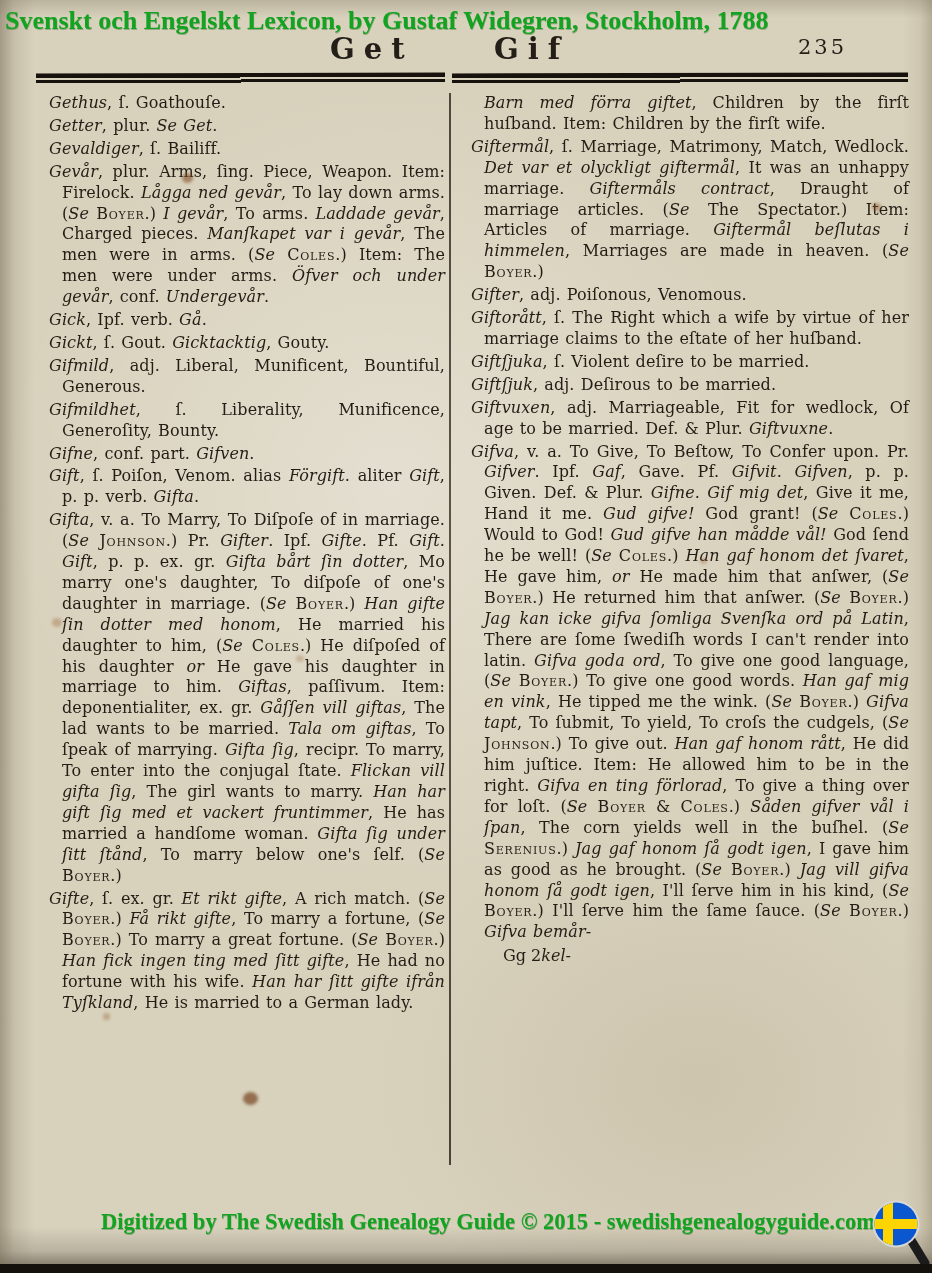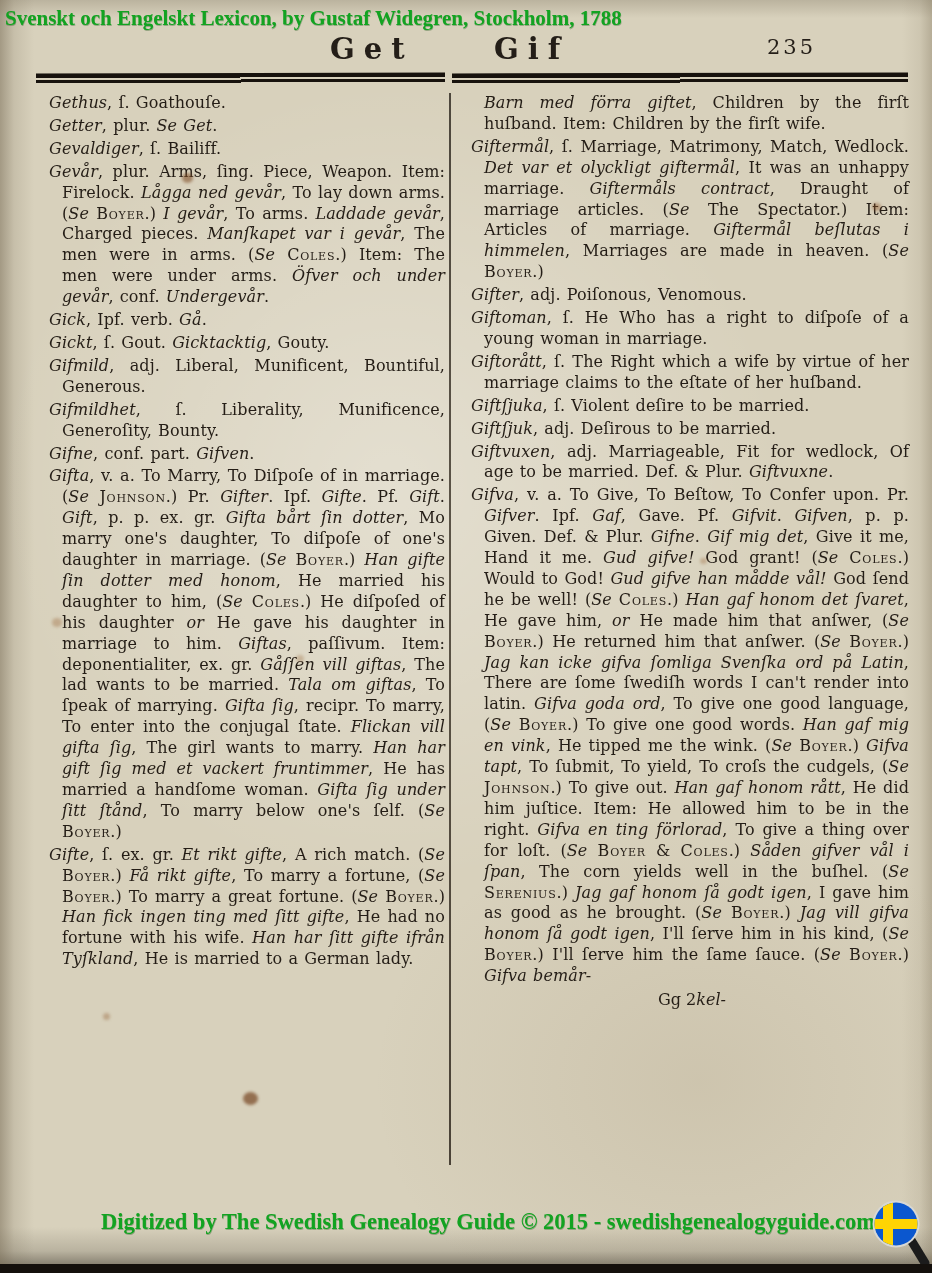--- a/index.html
+++ b/index.html
@@ -10,51 +10,51 @@
       radial-gradient(ellipse 60% 45% at 42% 38%, rgba(255,255,255,.30), rgba(255,255,255,0) 70%),
       radial-gradient(ellipse 50% 30% at 75% 85%, rgba(140,120,88,.14), rgba(140,120,88,0) 70%),
       linear-gradient(90deg, rgba(120,108,86,.55) 0px, rgba(120,108,86,.18) 14px, rgba(120,108,86,0) 34px),
       linear-gradient(270deg, rgba(130,118,94,.40) 0px, rgba(130,118,94,.12) 12px, rgba(130,118,94,0) 30px),
       linear-gradient(0deg, rgba(46,40,30,.65) 0px, rgba(46,40,30,.18) 22px, rgba(46,40,30,0) 46px),
       linear-gradient(180deg, rgba(100,90,70,.25) 0px, rgba(100,90,70,0) 18px),
       #d8d1bc;
   }
   .scan-title {
     position:absolute; left:5px; top:6px; white-space:nowrap;
-    font-family:"Liberation Serif", serif; font-weight:700; font-size:21px;
+    font-family:"Liberation Serif", serif; font-weight:700; font-size:26px;
     text-shadow:0.5px 0.5px 0 rgba(0,70,0,.30);
   }
   .scan-footer {
     position:absolute; left:0; width:932px; top:1209px; text-align:center; white-space:nowrap;
     font-family:"Liberation Serif", serif; font-weight:700; font-size:22.5px;
     text-shadow:0.5px 0.5px 0 rgba(0,70,0,.30);
     padding-left:22px;
   }
   .head-word { position:absolute; top:32px; font-weight:700; font-size:29px; letter-spacing:9px; color:#241e18; }
   .head-word-left  { left:330px; }
   .head-word-right { left:494px; }
-  .page-number { position:absolute; top:35px; left:767px; font-size:21px; letter-spacing:3px; color:#241e18; }
+  .page-number { position:absolute; top:35px; left:798px; font-size:21px; letter-spacing:3px; color:#241e18; }
   .rule { position:absolute; top:73px; height:11px;
     background:linear-gradient(180deg, #17120d 0px, #17120d 4.5px, rgba(23,18,13,0) 4.5px, rgba(23,18,13,0) 6.5px, #17120d 6.5px, #17120d 9.5px, rgba(23,18,13,0) 9.5px);
   }
   .rule-left  { left:36px;  width:409px; transform:rotate(-0.15deg); }
   .rule-right { left:452px; width:456px; transform:rotate(-0.1deg); }
   .col-divider { position:absolute; left:449px; top:93px; height:1072px; width:2px;
     background:linear-gradient(180deg, #2a241c 0%, #3a3226 45%, #271f16 100%); opacity:.8; }
   .column { position:absolute; top:93px; color:#241d16; }
   .column-left  { left:41px;  width:404px; }
   .column-right { left:463px; width:446px; }
   p.entry {
     margin:0 0 2px 8px; font-size:16px; line-height:20.9px; text-align:justify;
     text-indent:-13px; padding-left:13px; letter-spacing:0.1px; word-spacing:1px;
   }
   p.entry.cont { text-indent:0; }
   p.entry i { font-style:italic; }
   p.entry .sc { font-variant:small-caps; letter-spacing:0.8px; }
-  .sig-row { display:flex; justify-content:center; font-size:16px; line-height:21px;
+  .sig-row { display:flex; justify-content:flex-start; font-size:16px; line-height:21px;
     padding-left:40px; padding-right:28px; color:#241d16; }
   .catchword { font-style:italic; }
   .stain { position:absolute; border-radius:50%; filter:blur(1.5px); }
   .edge-bottom { position:absolute; left:0; bottom:0; width:932px; height:9px; background:#14100c; }
   .flag-glass { position:absolute; left:869px; top:1197px; }
 </style>
 </head>
 <body>
 
 <div class="rule rule-left"></div>
@@ -68,28 +68,28 @@
 <div class="column column-left" id="col-left">
     <p class="entry"><i>Gethus</i>, ſ. Goathouſe.</p>
     <p class="entry"><i>Getter</i>, plur. <i>Se Get</i>.</p>
     <p class="entry"><i>Gevaldiger</i>, ſ. Bailiff.</p>
     <p class="entry"><i>Gevår</i>, plur. Arms, ſing. Piece, Weapon. Item: Firelock. <i>Lågga ned gevår</i>, To lay down arms. (<i>Se</i> <span class="sc">Boyer</span>.) <i>I gevår</i>, To arms. <i>Laddade gevår</i>, Charged pieces. <i>Manſkapet var i gevår</i>, The men were in arms. (<i>Se</i> <span class="sc">Coles</span>.) Item: The men were under arms. <i>Öfver och under gevår</i>, conf. <i>Undergevår</i>.</p>
     <p class="entry"><i>Gick</i>, Ipf. verb. <i>Gå</i>.</p>
     <p class="entry"><i>Gickt</i>, ſ. Gout. <i>Gicktacktig</i>, Gouty.</p>
     <p class="entry"><i>Gifmild</i>, adj. Liberal, Munificent, Bountiful, Generous.</p>
     <p class="entry"><i>Gifmildhet</i>, ſ. Liberality, Munificence, Generoſity, Bounty.</p>
     <p class="entry"><i>Gifne</i>, conf. part. <i>Gifven</i>.</p>
+    <p class="entry"><i>Gift</i>, ſ. Poiſon, Venom. alias <i>Förgift</i>. aliter <i>Gift</i>, p. p. verb. <i>Gifta</i>.</p>
     <p class="entry"><i>Gifta</i>, v. a. To Marry, To Diſpoſe of in marriage. (<i>Se</i> <span class="sc">Johnson</span>.) Pr. <i>Gifter</i>. Ipf. <i>Gifte</i>. Pf. <i>Gift</i>. <i>Gift</i>, p. p. ex. gr. <i>Gifta bårt ſin dotter</i>, Mo marry one's daughter, To diſpoſe of one's daughter in marriage. (<i>Se</i> <span class="sc">Boyer</span>.) <i>Han gifte ſin dotter med honom</i>, He married his daughter to him, (<i>Se</i> <span class="sc">Coles</span>.) He diſpoſed of his daughter <i>or</i> He gave his daughter in marriage to him. <i>Giftas</i>, paſſivum. Item: deponentialiter, ex. gr. <i>Gåſſen vill giftas</i>, The lad wants to be married. <i>Tala om giftas</i>, To ſpeak of marrying. <i>Gifta ſig</i>, recipr. To marry, To enter into the conjugal ſtate. <i>Flickan vill gifta ſig</i>, The girl wants to marry. <i>Han har gift ſig med et vackert fruntimmer</i>, He has married a handſome woman. <i>Gifta ſig under ſitt ſtånd</i>, To marry below one's ſelf. (<i>Se</i> <span class="sc">Boyer</span>.)</p>
     <p class="entry"><i>Gifte</i>, ſ. ex. gr. <i>Et rikt gifte</i>, A rich match. (<i>Se</i> <span class="sc">Boyer</span>.) <i>Få rikt gifte</i>, To marry a fortune, (<i>Se</i> <span class="sc">Boyer</span>.) To marry a great fortune. (<i>Se</i> <span class="sc">Boyer</span>.) <i>Han fick ingen ting med ſitt gifte</i>, He had no fortune with his wife. <i>Han har ſitt gifte ifrån Tyſkland</i>, He is married to a German lady.</p>
   </div>
 <div class="column column-right" id="col-right">
     <p class="entry cont"><i>Barn med förra giftet</i>, Children by the firſt huſband. Item: Children by the firſt wife.</p>
     <p class="entry"><i>Giftermål</i>, ſ. Marriage, Matrimony, Match, Wedlock. <i>Det var et olyckligt giftermål</i>, It was an unhappy marriage. <i>Giftermåls contract</i>, Draught of marriage articles. (<i>Se</i> The Spectator.) Item: Articles of marriage. <i>Giftermål beſlutas i himmelen</i>, Marriages are made in heaven. (<i>Se</i> <span class="sc">Boyer</span>.)</p>
     <p class="entry"><i>Gifter</i>, adj. Poiſonous, Venomous.</p>
-    <p class="entry"><i>Giftoman</i>, ſ. He Who has a right to diſpoſe of a young woman in marriage.</p>
     <p class="entry"><i>Giftorått</i>, ſ. The Right which a wife by virtue of her marriage claims to the eſtate of her huſband.</p>
     <p class="entry"><i>Giftſjuka</i>, ſ. Violent deſire to be married.</p>
     <p class="entry"><i>Giftſjuk</i>, adj. Deſirous to be married.</p>
     <p class="entry"><i>Giftvuxen</i>, adj. Marriageable, Fit for wedlock, Of age to be married. Def. &amp; Plur. <i>Giftvuxne</i>.</p>
     <p class="entry"><i>Gifva</i>, v. a. To Give, To Beſtow, To Confer upon. Pr. <i>Gifver</i>. Ipf. <i>Gaf</i>, Gave. Pf. <i>Gifvit</i>. <i>Gifven</i>, p. p. Given. Def. &amp; Plur. <i>Gifne</i>. <i>Gif mig det</i>, Give it me, Hand it me. <i>Gud gifve!</i> God grant! (<i>Se</i> <span class="sc">Coles</span>.) Would to God! <i>Gud gifve han mådde vål!</i> God ſend he be well! (<i>Se</i> <span class="sc">Coles</span>.) <i>Han gaf honom det ſvaret</i>, He gave him, <i>or</i> He made him that anſwer, (<i>Se</i> <span class="sc">Boyer</span>.) He returned him that anſwer. (<i>Se</i> <span class="sc">Boyer</span>.) <i>Jag kan icke gifva ſomliga Svenſka ord på Latin</i>, There are ſome ſwediſh words I can't render into latin. <i>Gifva goda ord</i>, To give one good language, (<i>Se</i> <span class="sc">Boyer</span>.) To give one good words. <i>Han gaf mig en vink</i>, He tipped me the wink. (<i>Se</i> <span class="sc">Boyer</span>.) <i>Gifva tapt</i>, To ſubmit, To yield, To croſs the cudgels, (<i>Se</i> <span class="sc">Johnson</span>.) To give out. <i>Han gaf honom rått</i>, He did him juſtice. Item: He allowed him to be in the right. <i>Gifva en ting förlorad</i>, To give a thing over for loſt. (<i>Se</i> <span class="sc">Boyer</span> &amp; <span class="sc">Coles</span>.) <i>Såden gifver vål i ſpan</i>, The corn yields well in the buſhel. (<i>Se</i> <span class="sc">Serenius</span>.) <i>Jag gaf honom ſå godt igen</i>, I gave him as good as he brought. (<i>Se</i> <span class="sc">Boyer</span>.) <i>Jag vill gifva honom ſå godt igen</i>, I'll ſerve him in his kind, (<i>Se</i> <span class="sc">Boyer</span>.) I'll ſerve him the ſame ſauce. (<i>Se</i> <span class="sc">Boyer</span>.) <i>Gifva bemår-</i></p>
     <div class="sig-row">
       <span>Gg 2</span>
       <span class="catchword">kel-</span>
     </div>
   </div>

